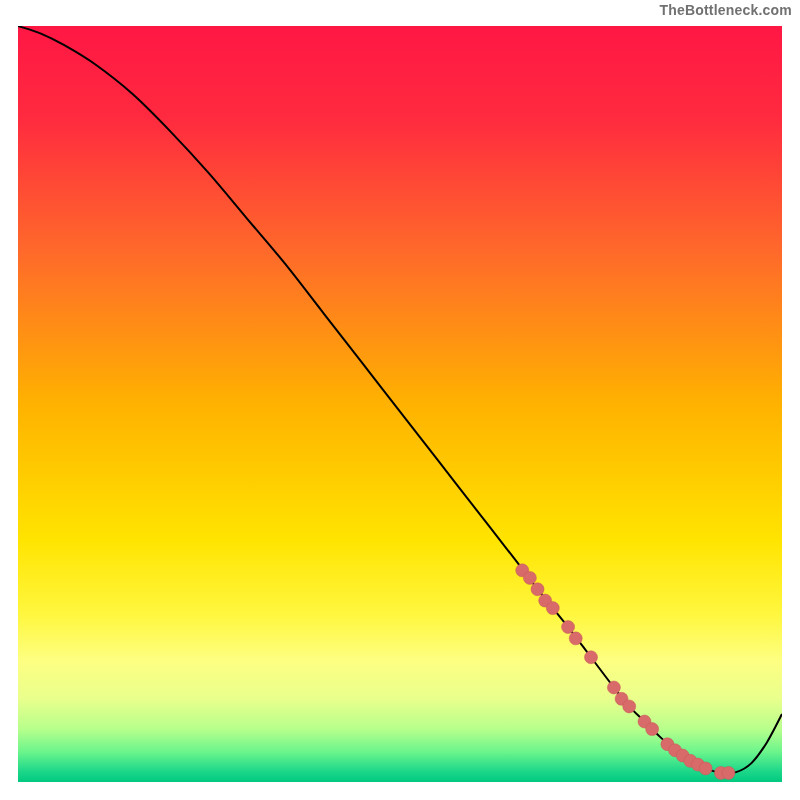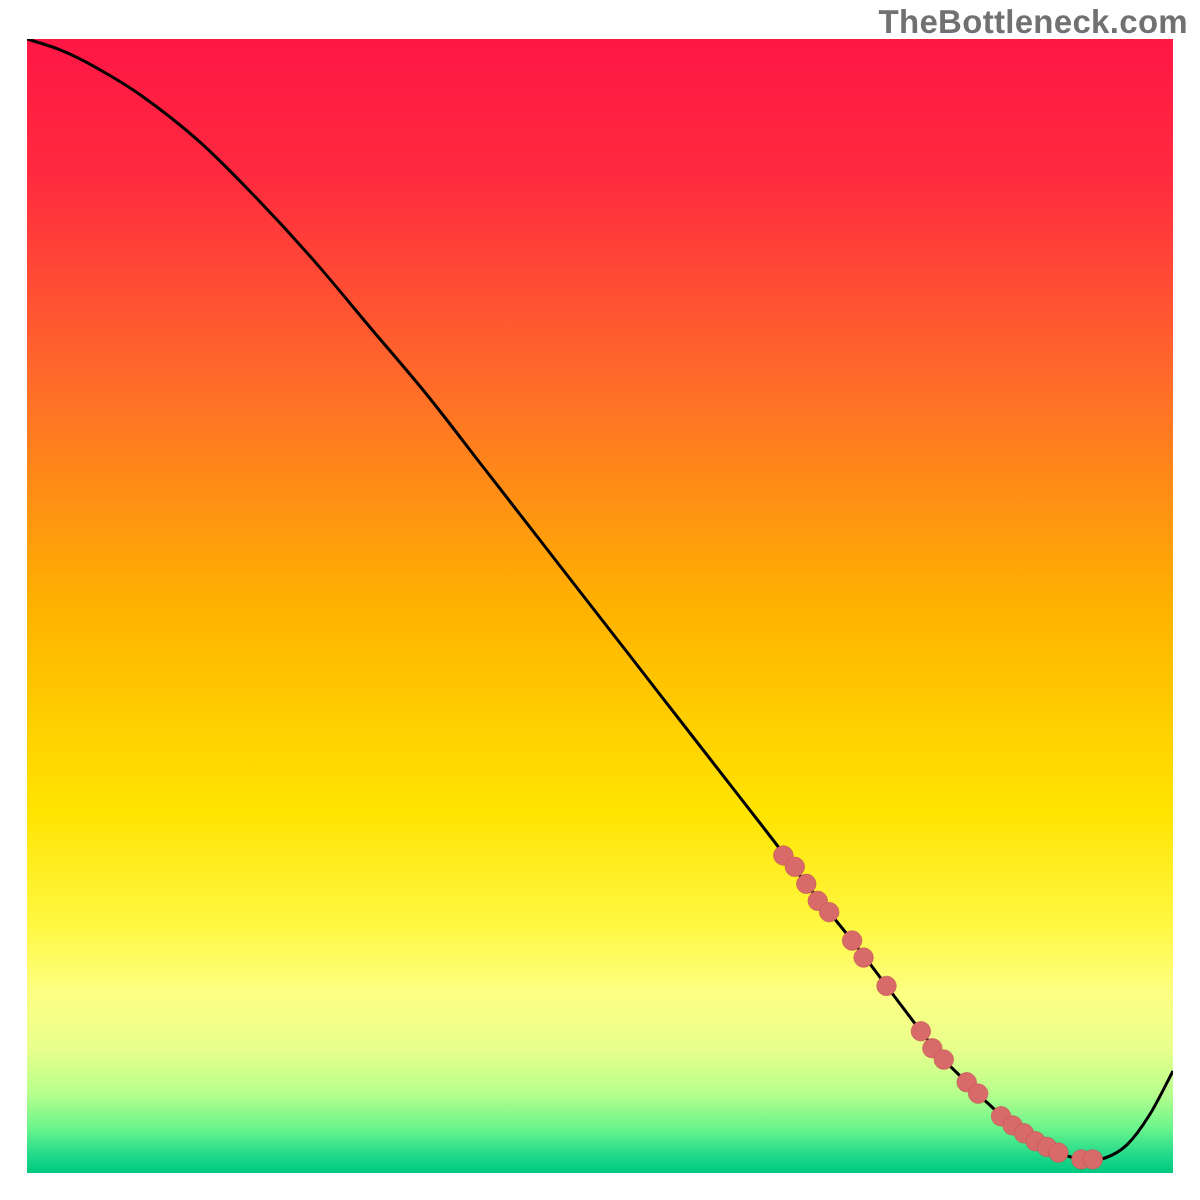--- a/index.html
+++ b/index.html
@@ -13,21 +13,21 @@
   .stage {
     position: relative;
     width: 800px;
     height: 800px;
   }
   .watermark {
     position: absolute;
     top: 2px;
     right: 8px;
     font-family: Arial, Helvetica, sans-serif;
-    font-size: 22px;
+    font-size: 14px;
     font-weight: 600;
     color: #717171;
     letter-spacing: 0.2px;
   }
   svg {
     position: absolute;
     left: 0;
     top: 0;
   }
 </style>

